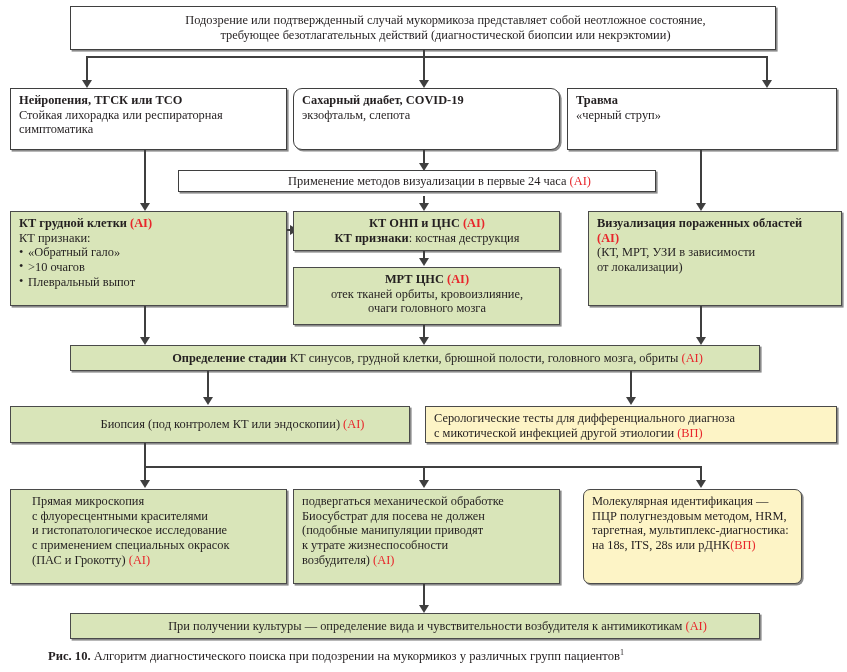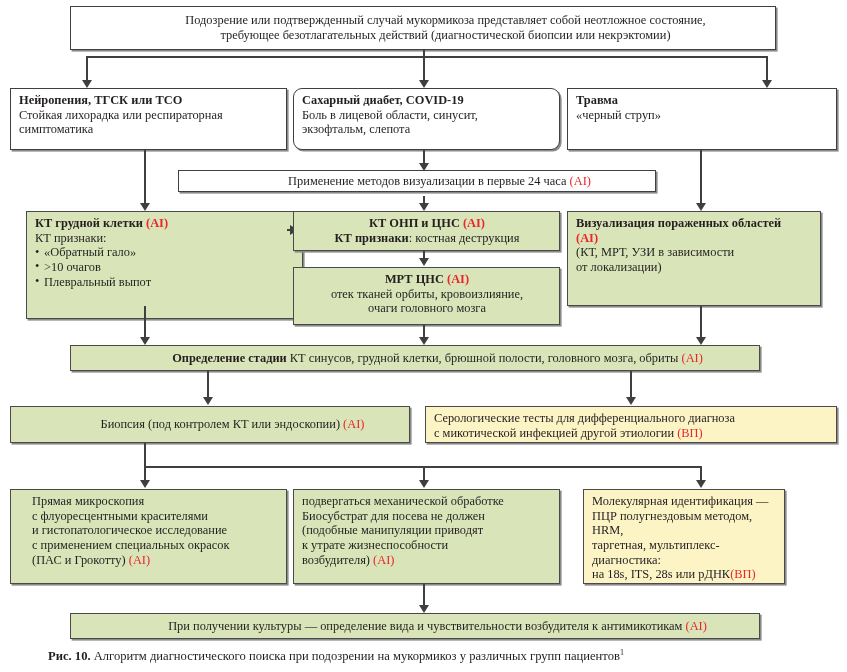--- a/index.html
+++ b/index.html
@@ -102,21 +102,20 @@
   <div class="arrow" style="left:762px;top:80px;"></div>
 
   <div class="box white lft" style="left:10px;top:88px;width:277px;height:62px;">
     <div class="b">Нейропения, ТГСК или ТСО</div>
     <div>Стойкая лихорадка или респираторная</div>
     <div>симптоматика</div>
   </div>
 
   <div class="box white lft" style="left:293px;top:88px;width:267px;height:62px;border-radius:9px;">
     <div class="b">Сахарный диабет, COVID-19</div>
-    <div>Боль в лицевой области, синусит,</div>
     <div>экзофтальм, слепота</div>
   </div>
 
   <div class="box white lft" style="left:567px;top:88px;width:270px;height:62px;">
     <div class="b">Травма</div>
     <div>«черный струп»</div>
   </div>
 
   <div class="ln vl" style="left:144px;top:150px;height:57px;"></div>
   <div class="arrow" style="left:140px;top:203px;"></div>
@@ -131,21 +130,21 @@
     <div class="vcenter">
         <div>
       <span>Применение методов визуализации в первые 24 часа </span><span class="red">(AI)</span>
     </div>
       </div>
   </div>
 
   <div class="ln vl" style="left:423px;top:196px;height:11px;"></div>
   <div class="arrow" style="left:419px;top:203px;"></div>
 
-  <div class="box green lft" style="left:26px;top:211px;width:277px;height:108px;">
+  <div class="box green lft" style="left:10px;top:211px;width:277px;height:95px;">
     <div>
       <span class="b">КТ грудной клетки </span><span class="red b">(AI)</span>
     </div>
     <div>КТ признаки:</div>
     <ul class="bul">
       <li>«Обратный гало»</li>
       <li>&gt;10 очагов</li>
       <li>Плевральный выпот</li>
     </ul>
   </div>
@@ -166,21 +165,21 @@
   <div class="arrow" style="left:419px;top:258px;"></div>
 
   <div class="box green ctr" style="left:293px;top:267px;width:267px;height:58px;">
     <div>
       <span class="b">МРТ ЦНС </span><span class="red b">(AI)</span>
     </div>
     <div>отек тканей орбиты, кровоизлияние,</div>
     <div>очаги головного мозга</div>
   </div>
 
-  <div class="box green lft" style="left:567px;top:211px;width:254px;height:95px;">
+  <div class="box green lft" style="left:588px;top:211px;width:254px;height:95px;">
     <div class="b">Визуализация пораженных областей</div>
     <div class="red b">(AI)</div>
     <div>(КТ, МРТ, УЗИ в зависимости</div>
     <div>от локализации)</div>
   </div>
 
   <div class="ln vl" style="left:144px;top:306px;height:35px;"></div>
   <div class="arrow" style="left:140px;top:337px;"></div>
 
   <div class="ln vl" style="left:423px;top:325px;height:16px;"></div>
@@ -239,21 +238,21 @@
   <div class="box green lft" style="left:293px;top:489px;width:267px;height:95px;">
     <div>подвергаться механической обработке</div>
     <div>Биосубстрат для посева не должен</div>
     <div>(подобные манипуляции приводят</div>
     <div>к утрате жизнеспособности</div>
     <div>
       <span>возбудителя) </span><span class="red">(AI)</span>
     </div>
   </div>
 
-  <div class="box yellow lft" style="left:583px;top:489px;width:202px;height:95px;">
+  <div class="box yellow lft" style="left:583px;top:489px;width:219px;height:95px;border-radius:7px;">
     <div>Молекулярная идентификация —</div>
     <div>ПЦР полугнездовым методом, HRM,</div>
     <div>таргетная, мультиплекс-диагностика:</div>
     <div>
       <span>на 18s, ITS, 28s или рДНК</span><span class="red">(ВП)</span>
     </div>
   </div>
 
   <div class="ln vl" style="left:423px;top:584px;height:25px;"></div>
   <div class="arrow" style="left:419px;top:605px;"></div>

